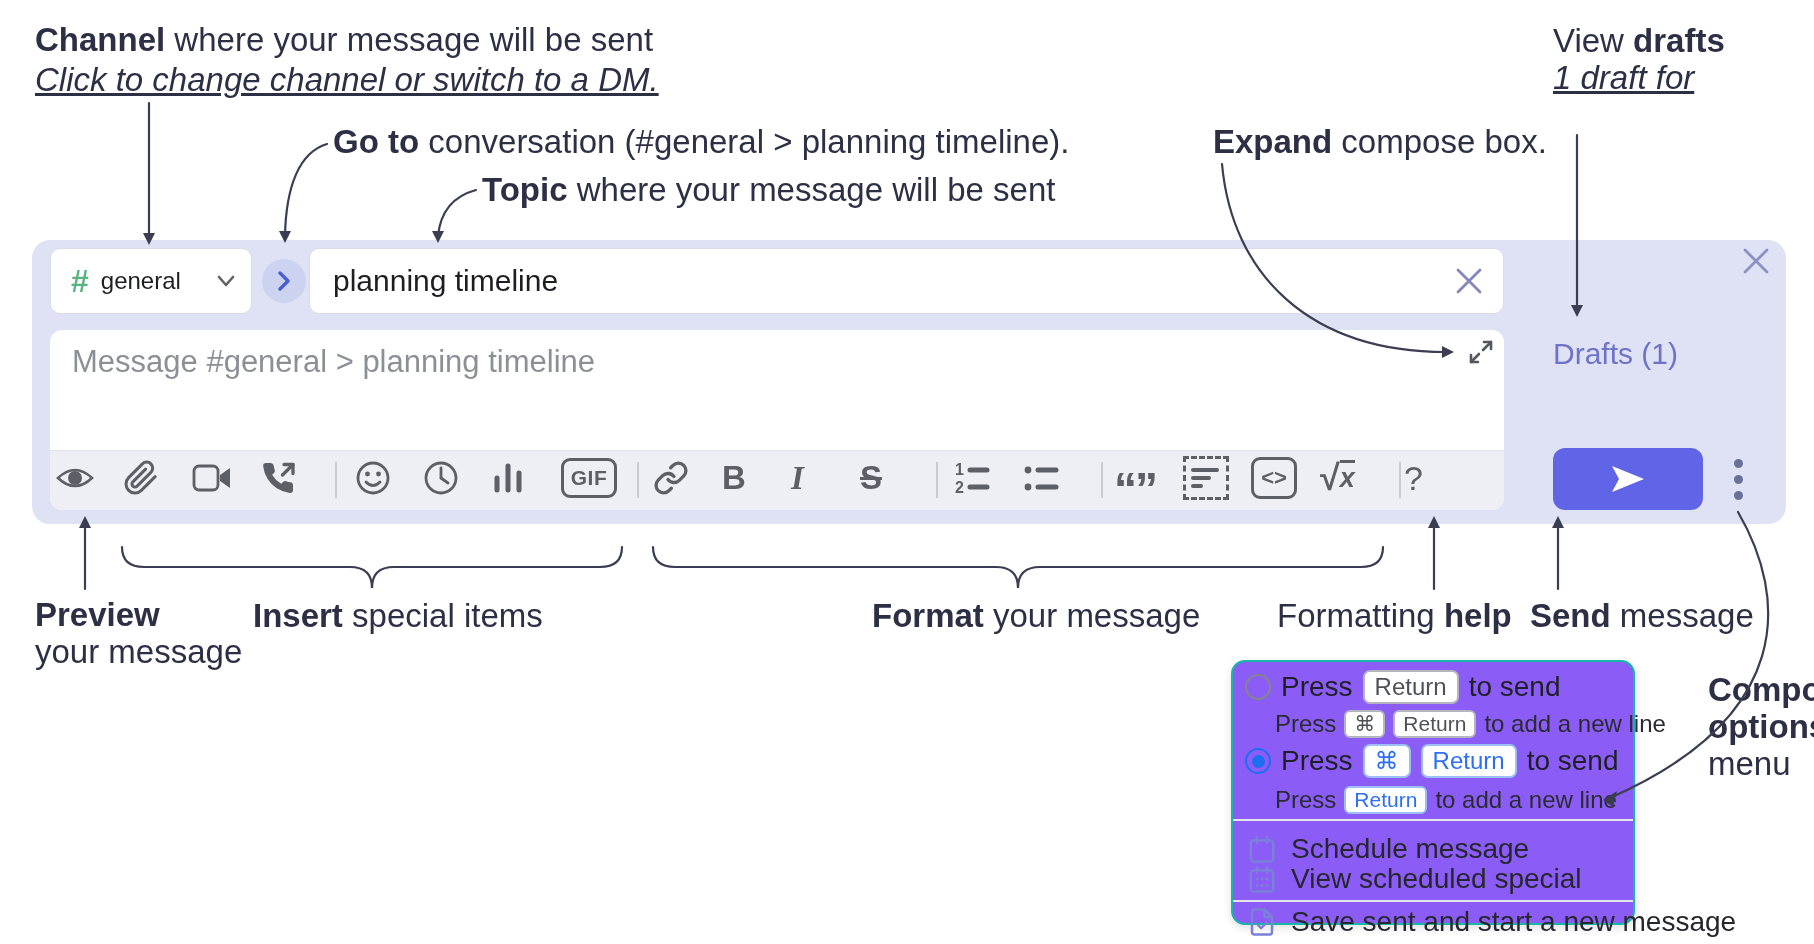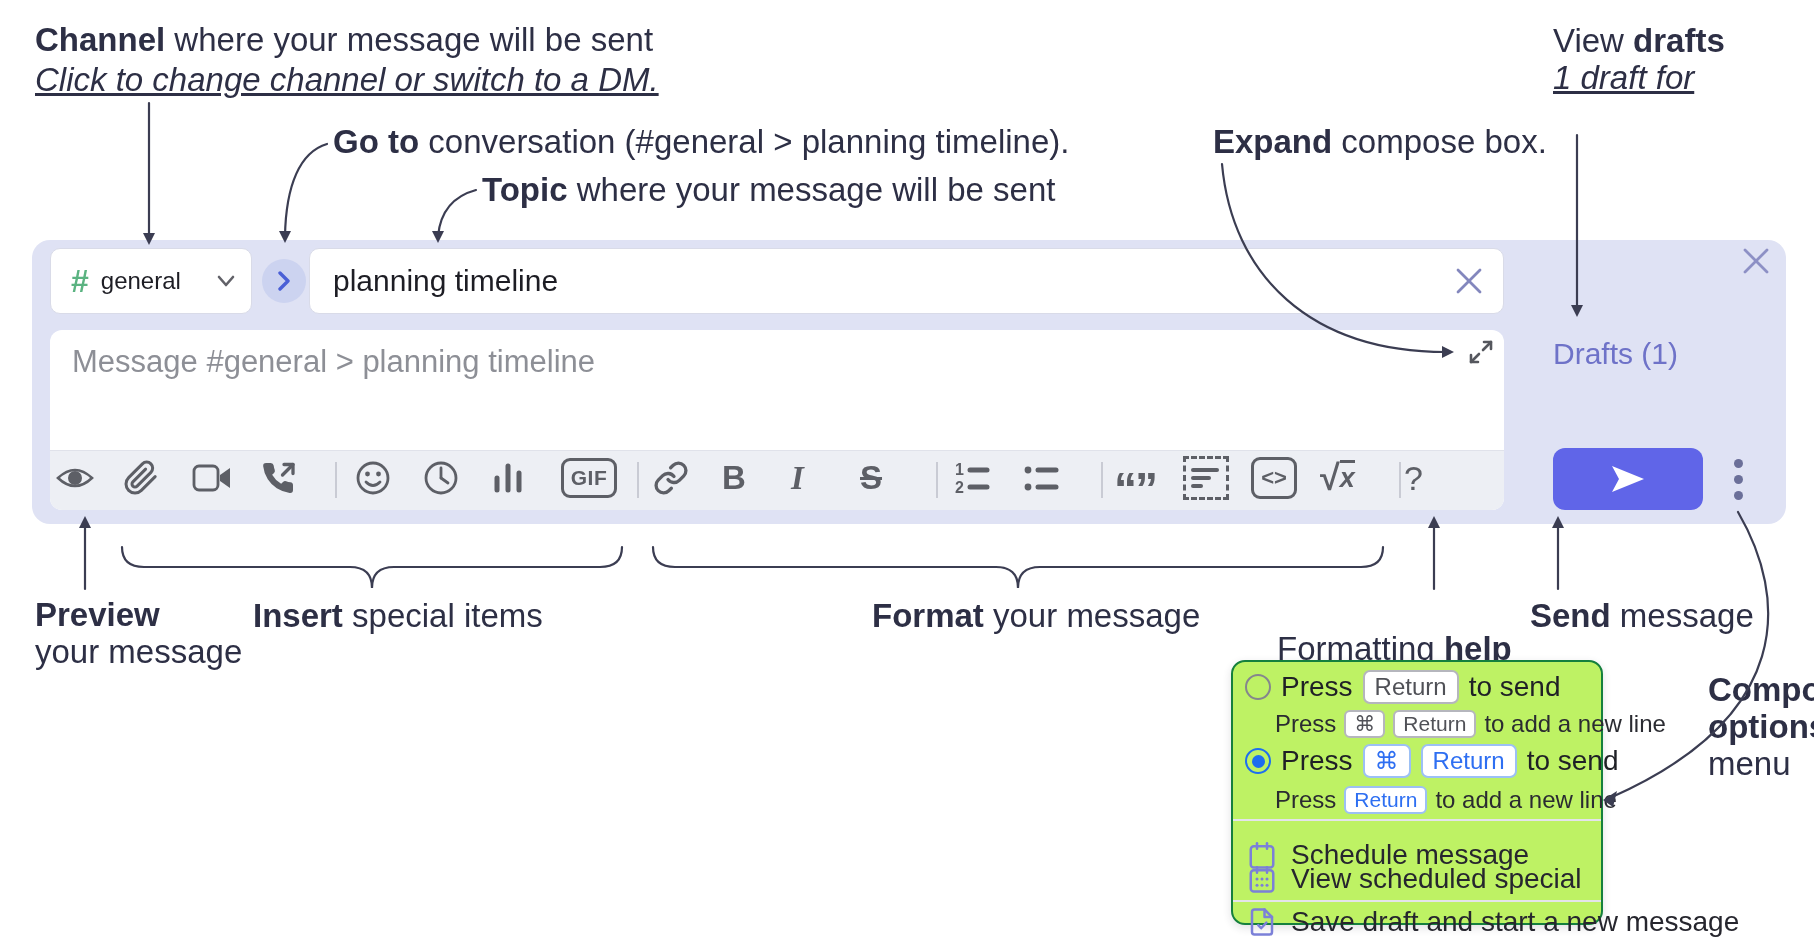--- a/index.html
+++ b/index.html
@@ -36,21 +36,21 @@
   .quote-glyph{font-size:46px;font-weight:bold;color:#5d5f66;letter-spacing:-2px;line-height:20px;padding-top:22px;}
   .formula{display:flex;align-items:flex-start;color:#5d5f66;}
   .formula .rad{font-size:36px;font-weight:bold;line-height:36px;}
   .formula .var{font-size:27px;font-style:italic;font-weight:bold;border-top:3px solid #5d5f66;line-height:30px;}
   .drafts-link{left:1553px;top:337px;font-size:30px;color:#6e72c8;cursor:pointer;}
   .send-btn{left:1553px;top:448px;width:150px;height:62px;background:#6065e8;border-radius:12px;display:flex;align-items:center;justify-content:center;cursor:pointer;}
   .kebab{left:1720px;top:448px;width:36px;height:62px;display:flex;flex-direction:column;align-items:center;justify-content:center;gap:7px;cursor:pointer;}
   .kebab div{width:9px;height:9px;border-radius:50%;background:#6b6f99;}
   
   .popup{
-    left:1231px;top:660px;width:372px;height:265px;background:#bef264;border:2px solid #15803d;
+    left:1231px;top:660px;width:404px;height:265px;background:#8b5cf6;border:2px solid #14b8a6;
     border-radius:14px;box-shadow:0 3px 8px rgba(40,40,60,.14);box-sizing:border-box;
   }
   .prow{position:absolute;display:flex;align-items:center;white-space:nowrap;color:#1f2026;}
   .prow.main{font-size:28px;gap:10px;}
   .prow.sub{font-size:24px;gap:8px;color:#2a2b31;}
   .radio{width:26px;height:26px;border-radius:50%;border:2.5px solid #85868d;box-sizing:border-box;}
   .radio.sel{border-color:#1e6ef0;display:flex;align-items:center;justify-content:center;}
   .radio.sel::after{content:"";width:13px;height:13px;border-radius:50%;background:#1e6ef0;}
   .kbd{border:2px solid #b5b6bd;border-radius:7px;padding:1px 10px;font-size:24px;color:#505157;background:#fff;}
   .kbd.sm{font-size:21px;padding:0 8px;border-radius:6px;}
@@ -263,21 +263,21 @@
 <div class="abs ann" style="left:35px;top:596px;line-height:37px;">
   <div class="b">Preview</div>
   <div>your message</div>
 </div>
 <div class="abs ann" style="left:253px;top:596px;">
   <span class="b">Insert</span><span> special items</span>
 </div>
 <div class="abs ann" style="left:872px;top:596px;">
   <span class="b">Format</span><span> your message</span>
 </div>
-<div class="abs ann" style="left:1277px;top:596px;margin-top:33px;">
+<div class="abs ann" style="left:1277px;top:596px;">
   <span>Formatting </span><span class="b">help</span>
 </div>
 <div class="abs ann" style="left:1530px;top:596px;">
   <span class="b">Send</span><span> message</span>
 </div>
 <div class="abs ann" style="left:1708px;top:671px;line-height:37px;">
   <div class="b">Compose</div>
   <div class="b">options</div>
   <div>menu</div>
 </div>
@@ -301,21 +301,21 @@
     <span class="kbd blue">⌘</span>
     <span class="kbd blue">Return</span>
     <span>to send</span>
   </div>
   <div class="prow sub" style="left:42px;top:124px;">
     <span>Press</span>
     <span class="kbd sm blue">Return</span>
     <span>to add a new line</span>
   </div>
   <div class="pdiv" style="top:157px;"></div>
-  <div class="pitem" style="top:177px;">
+  <div class="pitem" style="top:171px;">
     <svg width="30" height="30" viewBox="0 0 24 24">
         <g fill="none" stroke="#7b80d8" stroke-width="2" stroke-linecap="round">
           <rect x="3" y="5" width="18" height="17" rx="2.5"></rect>
           <line x1="8" y1="2.5" x2="8" y2="7"></line>
           <line x1="16" y1="2.5" x2="16" y2="7"></line>
         </g>
       </svg>
     <span>Schedule message</span>
   </div>
   <div class="pitem" style="top:201px;">
@@ -338,21 +338,21 @@
   </div>
   <div class="pdiv" style="top:238px;"></div>
   <div class="pitem" style="top:244px;">
     <svg width="30" height="30" viewBox="0 0 24 24">
         <g fill="none" stroke="#7b80d8" stroke-width="2" stroke-linecap="round" stroke-linejoin="round">
           <path d="M14 2H6a2 2 0 0 0-2 2v16a2 2 0 0 0 2 2h12a2 2 0 0 0 2-2V8z"></path>
           <polyline points="14,2 14,8 20,8"></polyline>
           <polyline points="9,14.5 11.3,17 15.5,12.5"></polyline>
         </g>
       </svg>
-    <span>Save draft and start a new message</span>
+    <span>Save sent and start a new message</span>
   </div>
 </div>
 
 <svg id="overlay" width="1814" height="944" viewBox="0 0 1814 944">
   <g fill="none" stroke="#3b3d52" stroke-width="2.2" stroke-linecap="round">
     <line x1="149" y1="103" x2="149" y2="238"></line>
     <path d="M327,144 C300,152 286,185 285,236"></path>
     <path d="M476,190 C450,197 440,216 438,236"></path>
     <path d="M1222,164 C1232,275 1310,352 1446,352"></path>
     <line x1="1577" y1="135" x2="1577" y2="310"></line>

